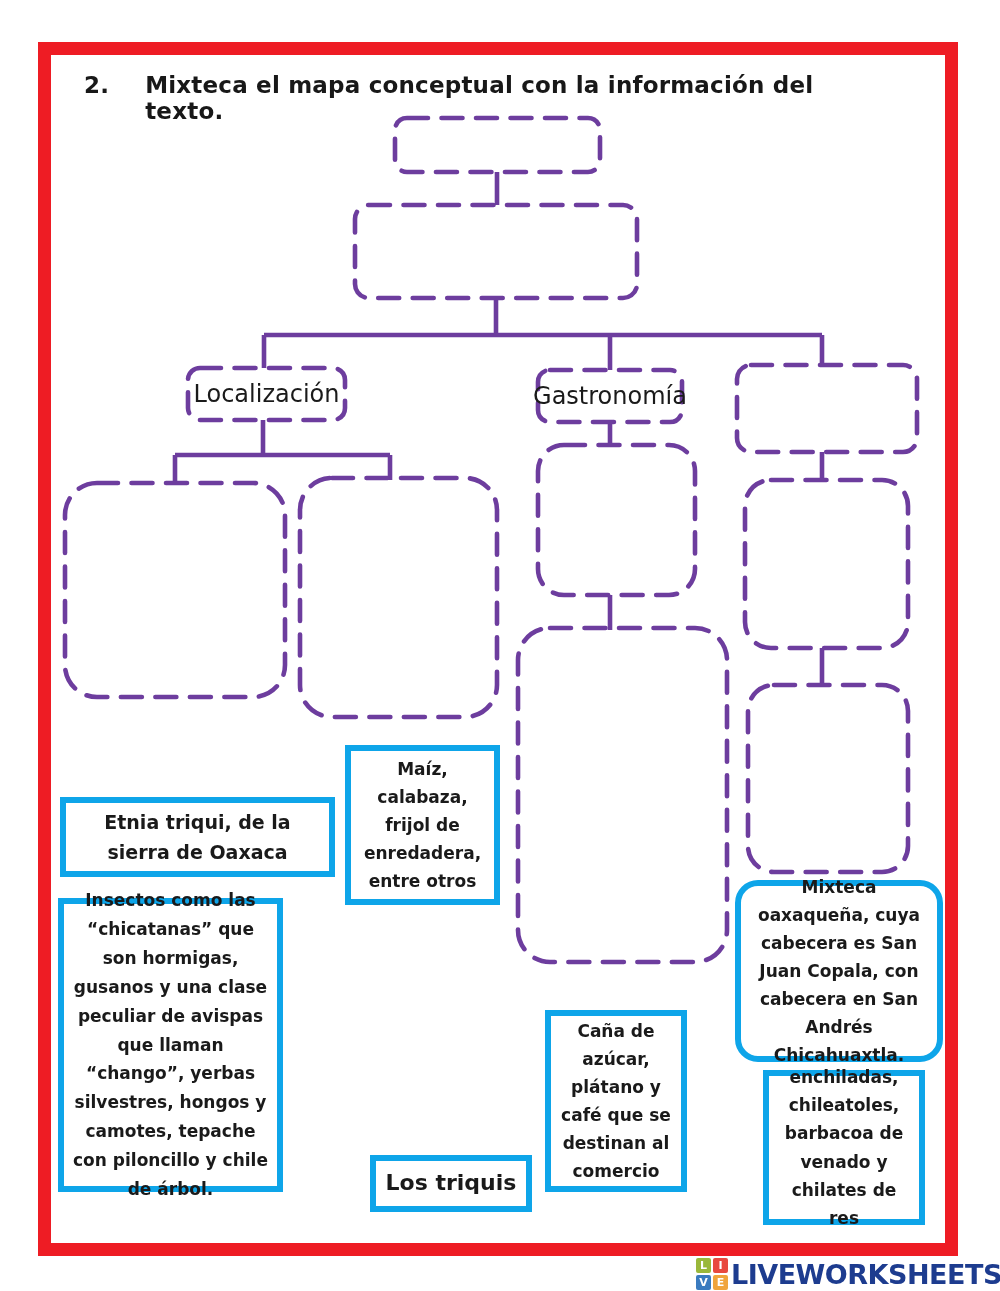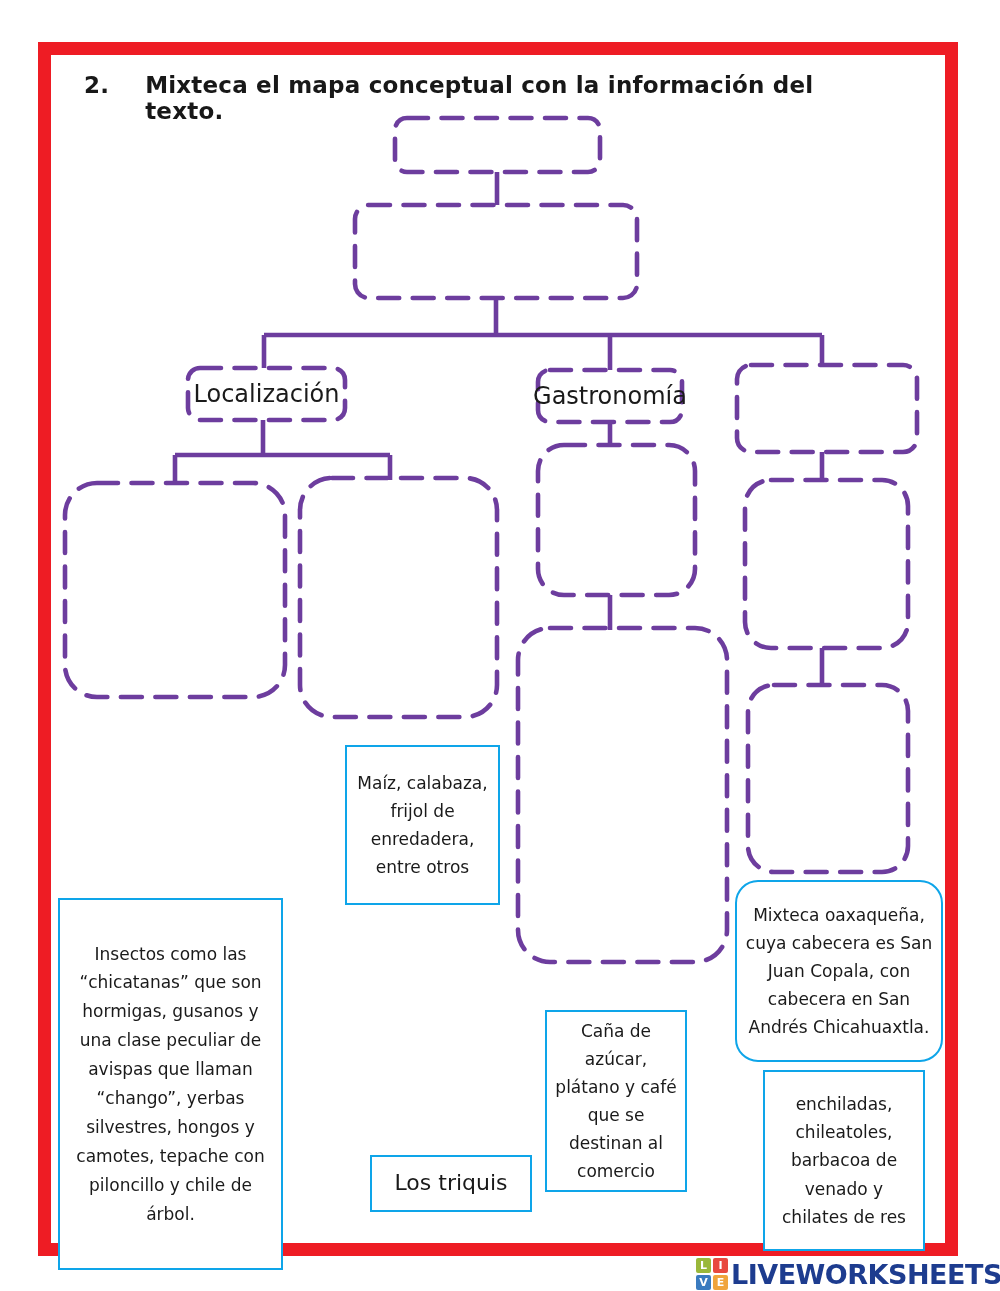--- a/index.html
+++ b/index.html
@@ -17,33 +17,33 @@
     color:#181818; font-size:23px; font-weight:600; letter-spacing:0.2px;
   }
   svg.map { position:absolute; left:0; top:0; width:1000px; height:1291px; }
   .dash  { fill:none; stroke:#6d3d9e; stroke-width:4.6; stroke-dasharray:21 13.5; stroke-linecap:round; }
   .solid { fill:none; stroke:#6d3d9e; stroke-width:4.6; }
   .branch-label {
     position:absolute; display:flex; align-items:center; justify-content:center;
     text-align:center; color:#1a1a1a; font-size:24px; line-height:1.75; font-weight:400;
   }
   .card {
-    position:absolute; background:#ffffff; border:2px solid #0ea5e9;
+    position:absolute; background:#ffffff; border:6px solid #0ea5e9;
     display:flex; align-items:center; justify-content:center;
     text-align:center; color:#1a1a1a; font-size:17px; line-height:1.65;
-    padding:6px 8px; font-weight:400;
+    padding:6px 8px; font-weight:700;
   }
   .card.g1 { left:60px;  top:797px;  width:275px; height:80px;  font-size:19px; line-height:1.6; }
   .card.g2 { left:345px; top:745px;  width:155px; height:160px; }
-  .card.g3 { left:58px;  top:898px;  width:225px; height:372px; line-height:1.7; }
+  .card.g3 { left:58px;  top:898px;  width:225px; height:294px; line-height:1.7; }
   .card.g4 { left:295px; top:915px;  width:210px; height:218px; }
   .card.g5 { left:330px; top:1155px; width:162px; height:57px;  font-size:22px;margin-left:40px; }
   .card.g6 { left:545px; top:1010px; width:142px; height:182px; }
   .card.g7 { left:735px; top:880px;  width:208px; height:182px;border-radius:23px; }
-  .card.g8 { left:763px; top:1070px; width:162px; height:181px; }
+  .card.g8 { left:763px; top:1070px; width:162px; height:155px; }
   .footer {
     position:absolute; left:696px; top:1258px; display:flex; align-items:center; gap:3px;
   }
   .logo-grid {
     display:grid; grid-template-columns:15px 15px; grid-template-rows:15px 15px; gap:2px;
   }
   .logo-sq {
     display:flex; align-items:center; justify-content:center;
     color:#ffffff; font-size:11px; font-weight:bold; border-radius:2px;
   }
@@ -87,20 +87,21 @@
     <rect class="dash" x="300" y="478" width="197" height="239" rx="32"></rect>
     <rect class="dash" x="538" y="445" width="157" height="150" rx="26"></rect>
     <rect class="dash" x="518" y="628" width="209" height="334" rx="32"></rect>
     <rect class="dash" x="745" y="480" width="163" height="168" rx="26"></rect>
     <rect class="dash" x="748" y="685" width="160" height="187" rx="26"></rect>
   </svg>
 
   <div class="branch-label" style="left:188px; top:368px; width:157px; height:52px;">Localización</div>
   <div class="branch-label" style="left:538px; top:370px; width:144px; height:52px;">Gastronomía</div>
 
+  <div class="card g1">Etnia triqui, de la sierra de Oaxaca</div>
   <div class="card g2">Maíz, calabaza, frijol de enredadera, entre otros</div>
   <div class="card g3">Insectos como las “chicatanas” que son hormigas, gusanos y una clase peculiar de avispas que llaman “chango”, yerbas silvestres, hongos y camotes, tepache con piloncillo y chile de árbol.</div>
   <div class="card g5">Los triquis</div>
   <div class="card g6">Caña de azúcar, plátano y café que se destinan al comercio</div>
   <div class="card g7">Mixteca oaxaqueña, cuya cabecera es San Juan Copala, con cabecera en San Andrés Chicahuaxtla.</div>
   <div class="card g8">enchiladas, chileatoles, barbacoa de venado y chilates de res</div>
 
   <div class="footer">
     <div class="logo-grid">
       <div class="logo-sq" style="background:#9ab83a">L</div>

